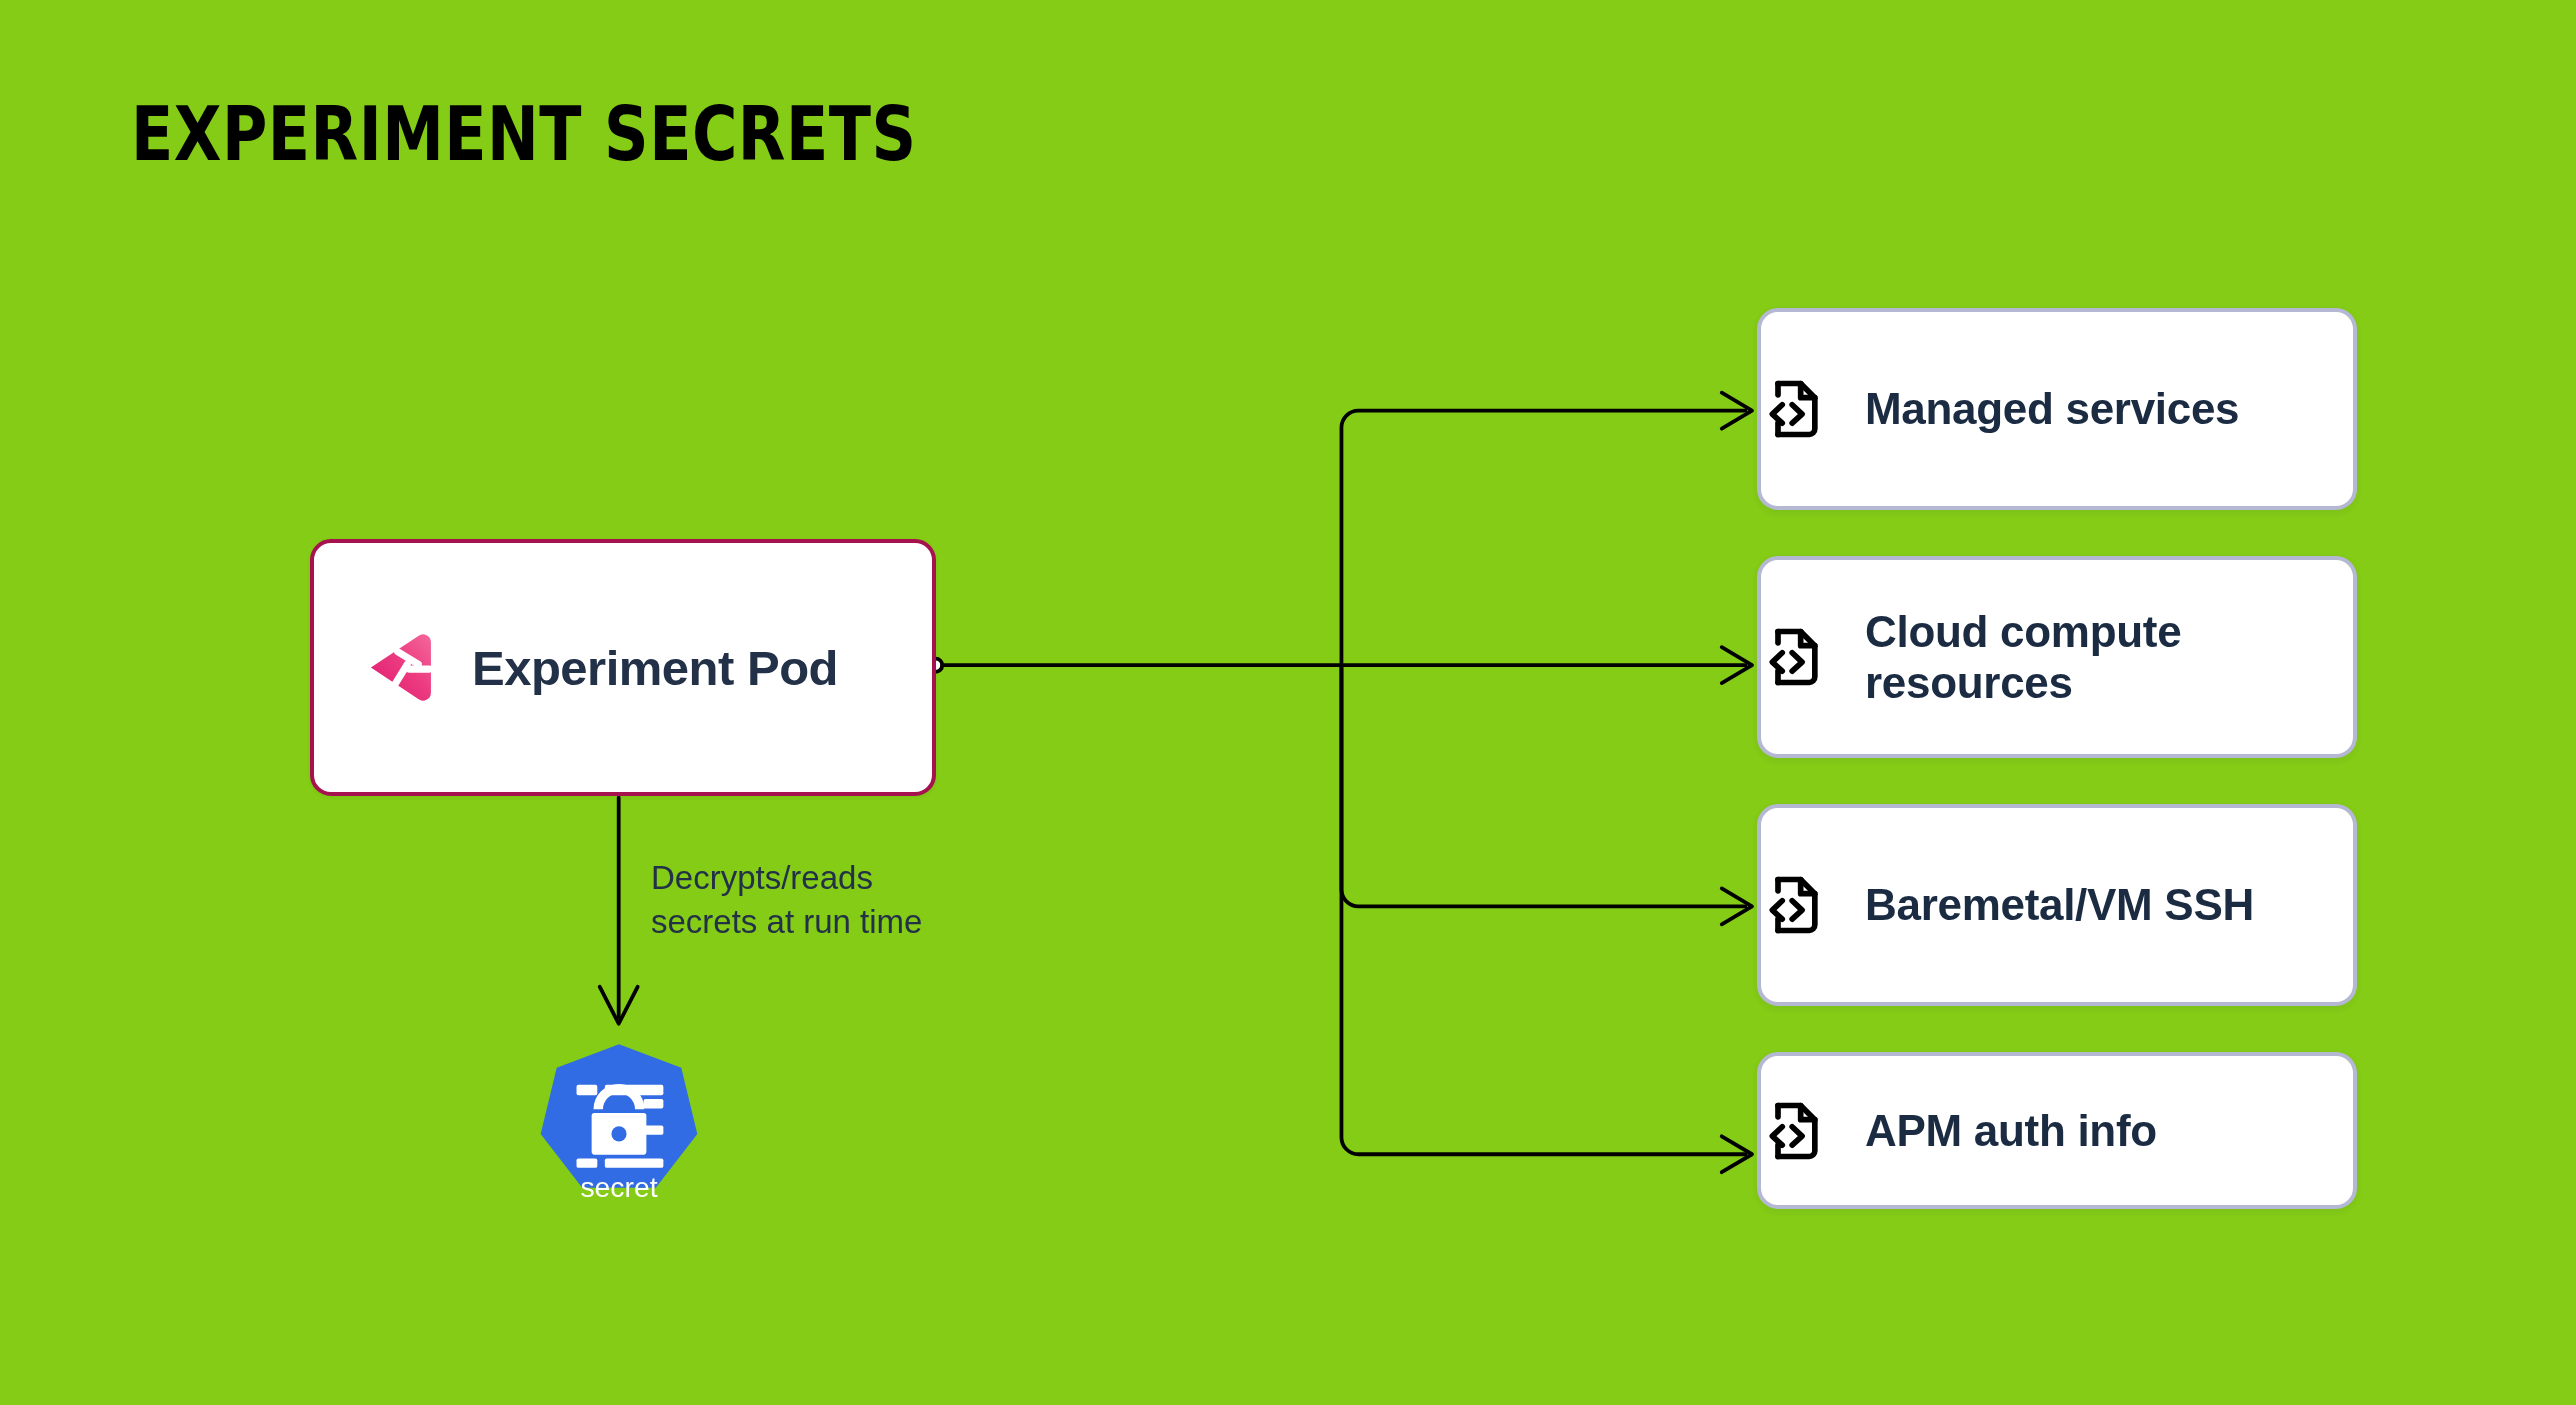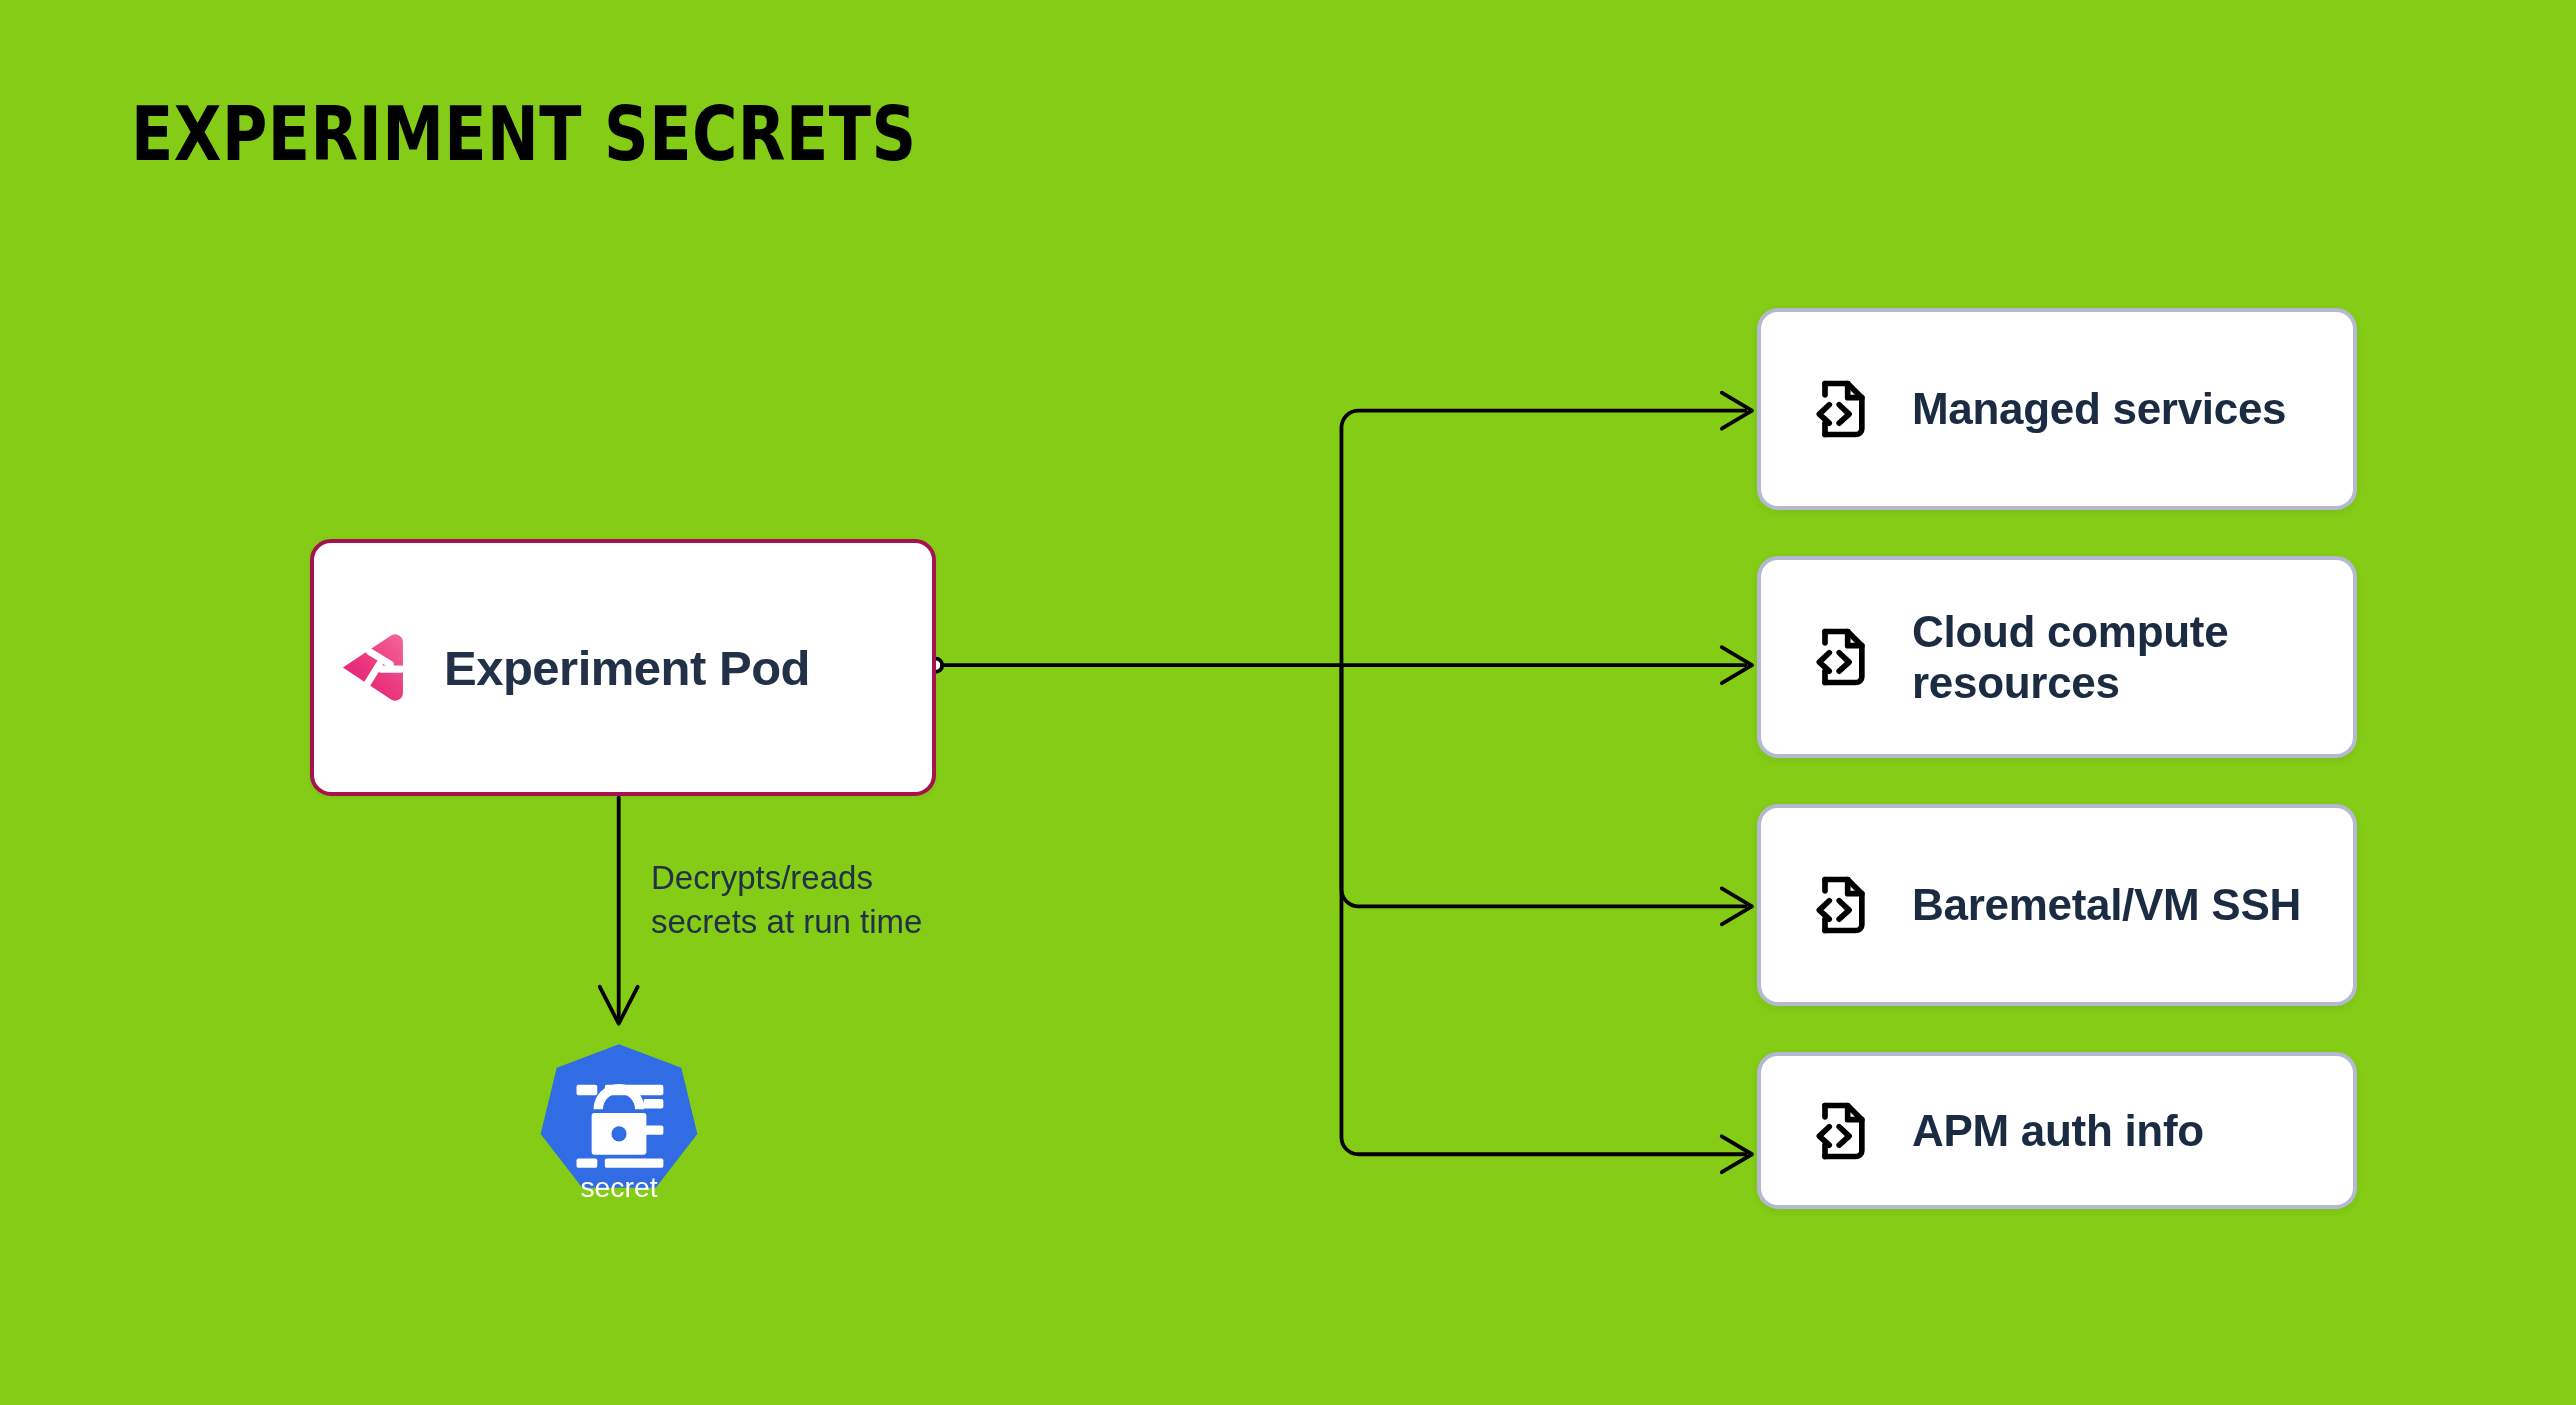--- a/index.html
+++ b/index.html
@@ -52,21 +52,21 @@
     left: 310px;
     top: 539px;
     width: 626px;
     height: 257px;
     box-sizing: border-box;
     border: 4.7px solid #A5124E;
     border-radius: 21px;
     background: #ffffff;
     display: flex;
     align-items: center;
-    padding-left: 21px;
+    padding-left: 49px;
     box-shadow: 0 1.9px 4.7px rgba(0,0,0,0.05);
   }
   #pod-node .pod-logo {
     width: 79px;
     height: 79px;
     flex: 0 0 auto;
   }
   #pod-node .pod-label {
     margin-left: 30px;
     font-size: 49px;
@@ -101,21 +101,20 @@
   .target-card {
     position: absolute;
     left: 1757px;
     width: 600px;
     box-sizing: border-box;
     border: 4.7px solid #B5B8D2;
     border-radius: 21px;
     background: #ffffff;
     display: flex;
     align-items: center;
-    padding-left: 47px;
     box-shadow: 0 2.8px 6.6px rgba(40,40,90,0.07);
   }
   .target-card .card-icon {
     width: 68px;
     height: 68px;
     flex: 0 0 auto;
   }
   .target-card .card-label {
     margin-left: 36px;
     font-size: 44px;

